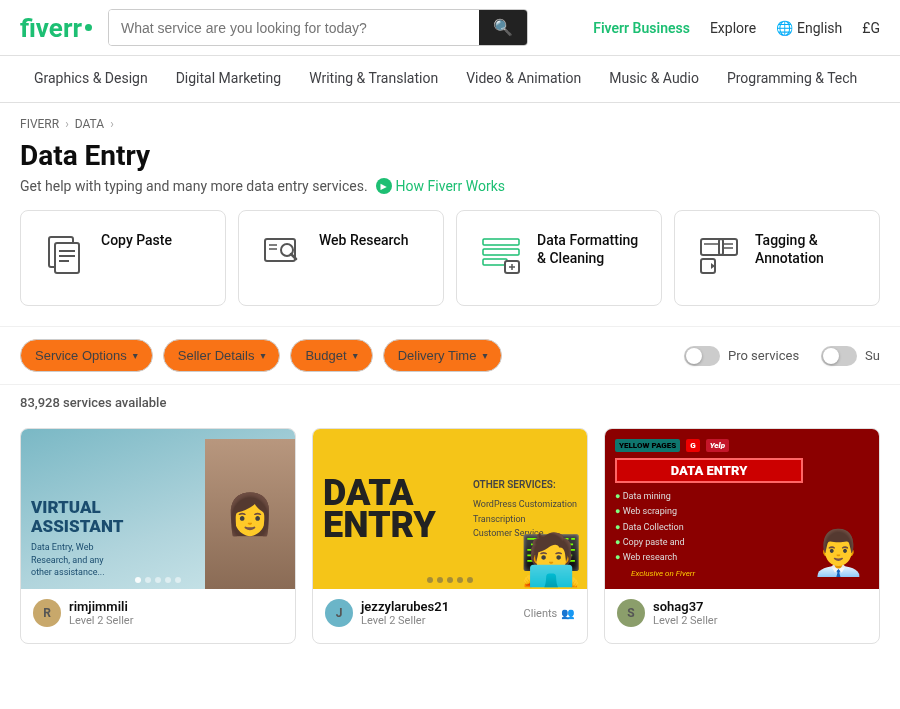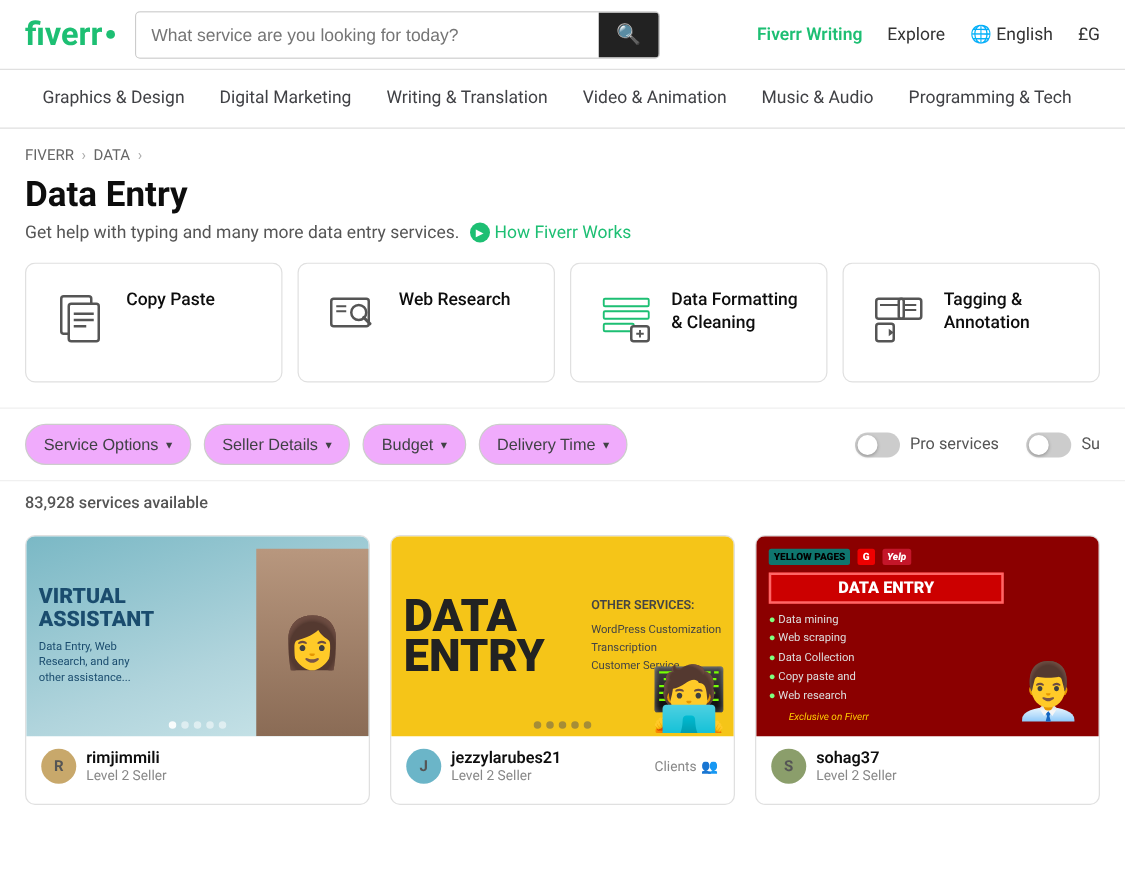--- a/index.html
+++ b/index.html
@@ -33,21 +33,21 @@
     .play-icon { width: 16px; height: 16px; background: #1dbf73; border-radius: 50%; display: inline-flex; align-items: center; justify-content: center; color: #fff; font-size: 8px; }
 
     
     .category-cards { display: flex; gap: 12px; padding: 0 20px 20px; overflow-x: auto; }
     .category-card { border: 1px solid #e0e0e0; border-radius: 8px; padding: 20px; min-width: 185px; flex: 1; cursor: pointer; display: flex; flex-direction: row; gap: 12px; }
     .card-icon { font-size: 36px; line-height: 1; }
     .card-label { font-size: 14px; font-weight: 500; color: #0d0d0d; line-height: 1.3; }
 
     
     .filter-bar { display: flex; align-items: center; gap: 10px; padding: 12px 20px; border-top: 1px solid #f0f0f0; border-bottom: 1px solid #f0f0f0; }
-    .filter-btn { display: flex; align-items: center; gap: 6px; padding: 8px 14px; border: 1px solid #ccc; border-radius: 20px; background: #f0abfc; cursor: pointer; font-size: 13px; color: #404145; }
+    .filter-btn { display: flex; align-items: center; gap: 6px; padding: 8px 14px; border: 1px solid #ccc; border-radius: 20px; background: #f97316; cursor: pointer; font-size: 13px; color: #404145; }
     .filter-spacer { flex: 1; }
     .toggle-wrap { display: flex; align-items: center; gap: 8px; font-size: 13px; color: #555; }
     .toggle { width: 36px; height: 20px; background: #ccc; border-radius: 10px; cursor: pointer; position: relative; }
     .toggle-knob { width: 16px; height: 16px; background: #fff; border-radius: 50%; position: absolute; top: 2px; left: 2px; box-shadow: 0 1px 3px rgba(0,0,0,0.3); }
 
     
     .services-count { padding: 10px 20px; font-size: 13px; color: #555; font-weight: 500; }
 
     
     .service-cards { display: flex; gap: 16px; padding: 8px 20px 20px; overflow: hidden; }
@@ -71,21 +71,21 @@
 <header class="header">
   <div class="logo">
     <span>fiverr</span>
       <span class="logo-dot"></span>
   </div>
   <div class="search-bar">
     <input class="search-input" type="text" placeholder="What service are you looking for today?" style="">
     <button class="search-btn">🔍</button>
   </div>
   <nav class="header-nav">
-    <a href="#" class="fiverr-business">Fiverr Writing</a>
+    <a href="#" class="fiverr-business">Fiverr Business</a>
     <a href="#">Explore</a>
     <a href="#">
       <span>🌐</span>
       <span>English</span>
     </a>
     <a href="#">£G</a>
   </nav>
 </header>
 
 <nav class="nav-bar">
@@ -199,21 +199,21 @@
     </div>
     <span>Su</span>
   </div>
 </div>
 
 <div class="services-count">83,928 services available</div>
 
 <div class="service-cards">
 
   <div class="service-card">
-    <div class="service-img img-va" style="height:160px; background: linear-gradient(160deg, #7ab8c5 0%, #b0d4dc 60%, #cce6ea 100%); position:relative; overflow:hidden; display:flex; padding:10px;align-items:center;">
+    <div class="service-img img-va" style="height:160px; background: linear-gradient(160deg, #7ab8c5 0%, #b0d4dc 60%, #cce6ea 100%); position:relative; overflow:hidden; display:flex; padding:10px;">
       <div style="flex:1; z-index:1;">
         <div style="color:#1a4c6e; font-weight:900; font-size:17px; line-height:1.1;">VIRTUAL<br>ASSISTANT</div>
         <div style="color:#1a4c6e; font-size:9px; margin-top:6px; line-height:1.4;">Data Entry, Web<br>Research, and any<br>other assistance...</div>
       </div>
       <div style="position:absolute; right:0; bottom:0; width:90px; height:150px; background: linear-gradient(180deg, #b8977e 0%, #8a6b55 100%); display:flex; align-items:center; justify-content:center; font-size:40px;">👩</div>
       <div style="position:absolute; bottom:6px; left:0; right:0; display:flex; justify-content:center; gap:4px; z-index:2;">
         <span style="width:6px;height:6px;border-radius:50%;background:#fff;opacity:0.9;display:inline-block;"></span>
         <span style="width:6px;height:6px;border-radius:50%;background:#fff;opacity:0.5;display:inline-block;"></span>
         <span style="width:6px;height:6px;border-radius:50%;background:#fff;opacity:0.5;display:inline-block;"></span>
         <span style="width:6px;height:6px;border-radius:50%;background:#fff;opacity:0.5;display:inline-block;"></span>

